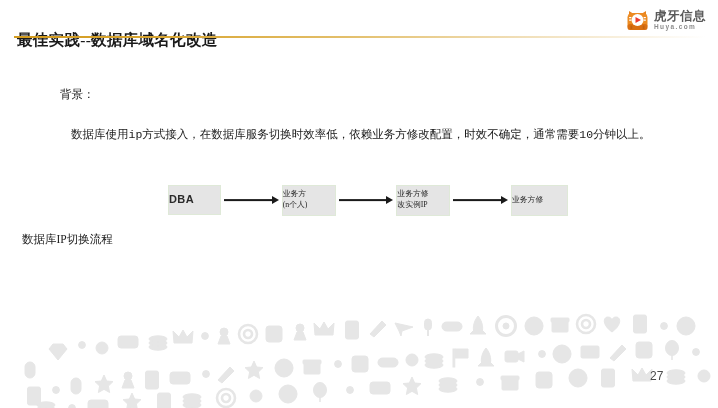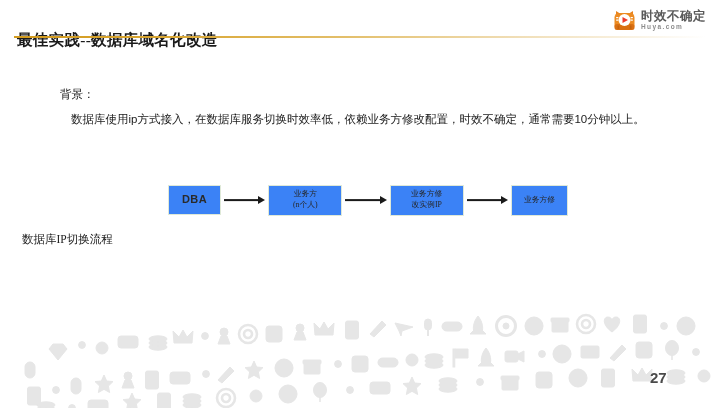--- a/index.html
+++ b/index.html
@@ -95,63 +95,63 @@
     width: 606px;
   }
   .bg-label {
     font-family: "Liberation Serif", "DejaVu Serif", serif;
     font-size: 11.5px;
     color: #1a1a1a;
     line-height: 1.4;
     margin-left: 12px;
   }
   .bg-para {
-    font-family: Liberation Sans, sans-serif;
+    font-family: Liberation Mono, monospace;
     font-size: 11.5px;
     color: #1a1a1a;
     line-height: 1.62;
-    margin-top: 8px;
+    margin-top: 24px;
     text-indent: 23px;
     text-align: justify;
   }
 
   
   #flow {
     position: absolute;
     left: 168px;
     top: 180px;
     width: 400px;
     height: 40px;
     display: flex;
     align-items: center;
   }
   .flow-box {
-    background: #3b82f6;
+    background: #e5e5e5;
     border: 1px solid #dfe9d8;
     display: flex;
     flex-direction: column;
-    align-items: center;
+    align-items: flex-start;
     justify-content: center;
     text-align: center;
     flex: none;
     box-sizing: border-box;
   }
   #box-dba {
     width: 53px;
     height: 30px;
   }
   #box-dba .flow-line {
     font-family: "Liberation Sans", "DejaVu Sans", sans-serif;
     font-size: 11px;
     font-weight: bold;
     color: #2a2a2a;
     letter-spacing: 0.4px;
   }
   #box-biz, #box-modify, #box-restart {
-    width: 74px;
+    width: 54px;
     height: 31px;
   }
   #box-restart {
     width: 57px;
   }
   .flow-line {
     font-family: "Liberation Serif", "DejaVu Serif", serif;
     font-size: 7.8px;
     color: #262626;
     line-height: 1.38;
@@ -209,22 +209,22 @@
     pointer-events: none;
   }
   #deco-band svg { display: block; }
 
   
   #page-number {
     position: absolute;
     left: 650px;
     top: 369px;
     font-family: "Liberation Sans", "DejaVu Sans", sans-serif;
-    font-size: 15px;
-    font-weight: bold;
+    font-size: 12px;
+    font-weight: normal;
     color: #4a4a4a;
   }
 </style>
 </head>
 <body>
 
 <div id="slide">
 
   <div id="header">
     <div id="slide-title">最佳实践--数据库域名化改造</div>
@@ -241,21 +241,21 @@
           <rect x="33.5" y="33" width="3.5" height="7" rx="1.2" fill="#c4620c"></rect>
           <circle cx="23" cy="22" r="12" fill="#ffffff"></circle>
           <path d="M19 16 L30 22 L19 28 Z" fill="#ec3a2e"></path>
           <rect x="6" y="16" width="5" height="2.4" rx="1.2" fill="#ffffff"></rect>
           <rect x="6" y="21" width="5" height="2.4" rx="1.2" fill="#ffffff"></rect>
           <rect x="35" y="16" width="5" height="2.4" rx="1.2" fill="#ffffff"></rect>
           <rect x="35" y="21" width="5" height="2.4" rx="1.2" fill="#ffffff"></rect>
         </svg>
       </div>
       <div id="logo-text">
-        <span id="logo-cn">时效不确定</span>
+        <span id="logo-cn">虎牙信息</span>
         <span id="logo-en">Huya.com</span>
       </div>
     </div>
   </div>
 
   <div id="body-text">
     <div class="bg-label">背景：</div>
     <div class="bg-para">数据库使用ip方式接入，在数据库服务切换时效率低，依赖业务方修改配置，时效不确定，通常需要10分钟以上。</div>
   </div>
 

